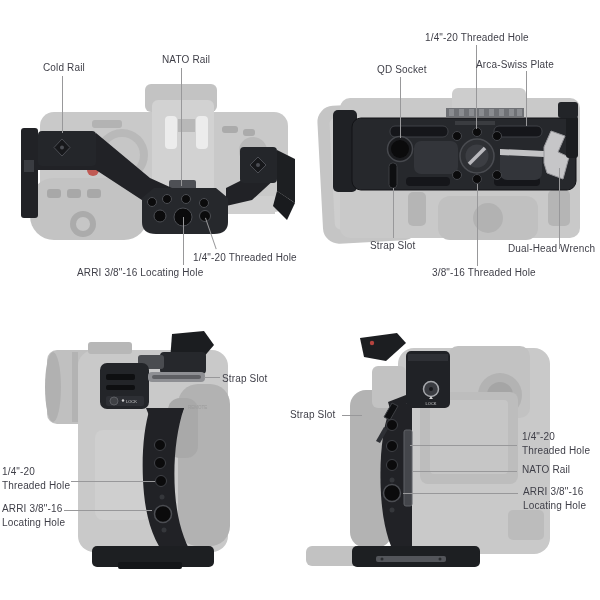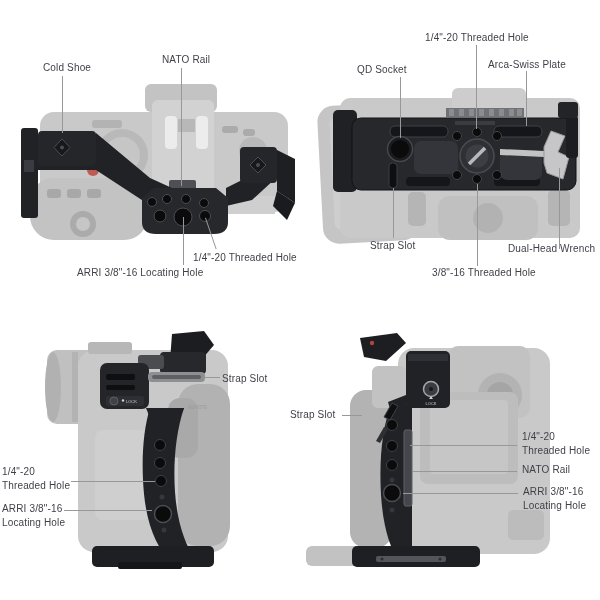--- a/index.html
+++ b/index.html
@@ -216,28 +216,28 @@
 
 <div class="leader h" style="left:204px;top:377px;width:16px"></div>
 <div class="leader h" style="left:71px;top:481px;width:84px"></div>
 <div class="leader h" style="left:64px;top:510px;width:88px"></div>
 
 <div class="leader h" style="left:342px;top:415px;width:20px"></div>
 <div class="leader h" style="left:410px;top:445px;width:107px"></div>
 <div class="leader h" style="left:413px;top:471px;width:104px"></div>
 <div class="leader h" style="left:403px;top:493px;width:115px"></div>
 
-<div class="label" style="left:43px;top:61px">Cold Shoe</div>
+<div class="label" style="left:43px;top:61px">Cold Rail</div>
 <div class="label" style="left:162px;top:53px">NATO Rail</div>
 <div class="label" style="left:193px;top:251px">1/4"-20 Threaded Hole</div>
 <div class="label" style="left:77px;top:266px">ARRI 3/8"-16 Locating Hole</div>
 
 <div class="label" style="left:425px;top:31px">1/4"-20 Threaded Hole</div>
-<div class="label" style="left:357px;top:63px">QD Socket</div>
-<div class="label" style="left:488px;top:58px">Arca-Swiss Plate</div>
+<div class="label" style="left:377px;top:63px">QD Socket</div>
+<div class="label" style="left:476px;top:58px">Arca-Swiss Plate</div>
 <div class="label" style="left:370px;top:239px">Strap Slot</div>
 <div class="label" style="left:508px;top:242px">Dual-Head Wrench</div>
 <div class="label" style="left:432px;top:266px">3/8"-16 Threaded Hole</div>
 
 <div class="label" style="left:222px;top:372px">Strap Slot</div>
 <div class="label" style="left:2px;top:465px">
   <div>1/4"-20</div>
   <div>Threaded Hole</div>
 </div>
 <div class="label" style="left:2px;top:502px">

